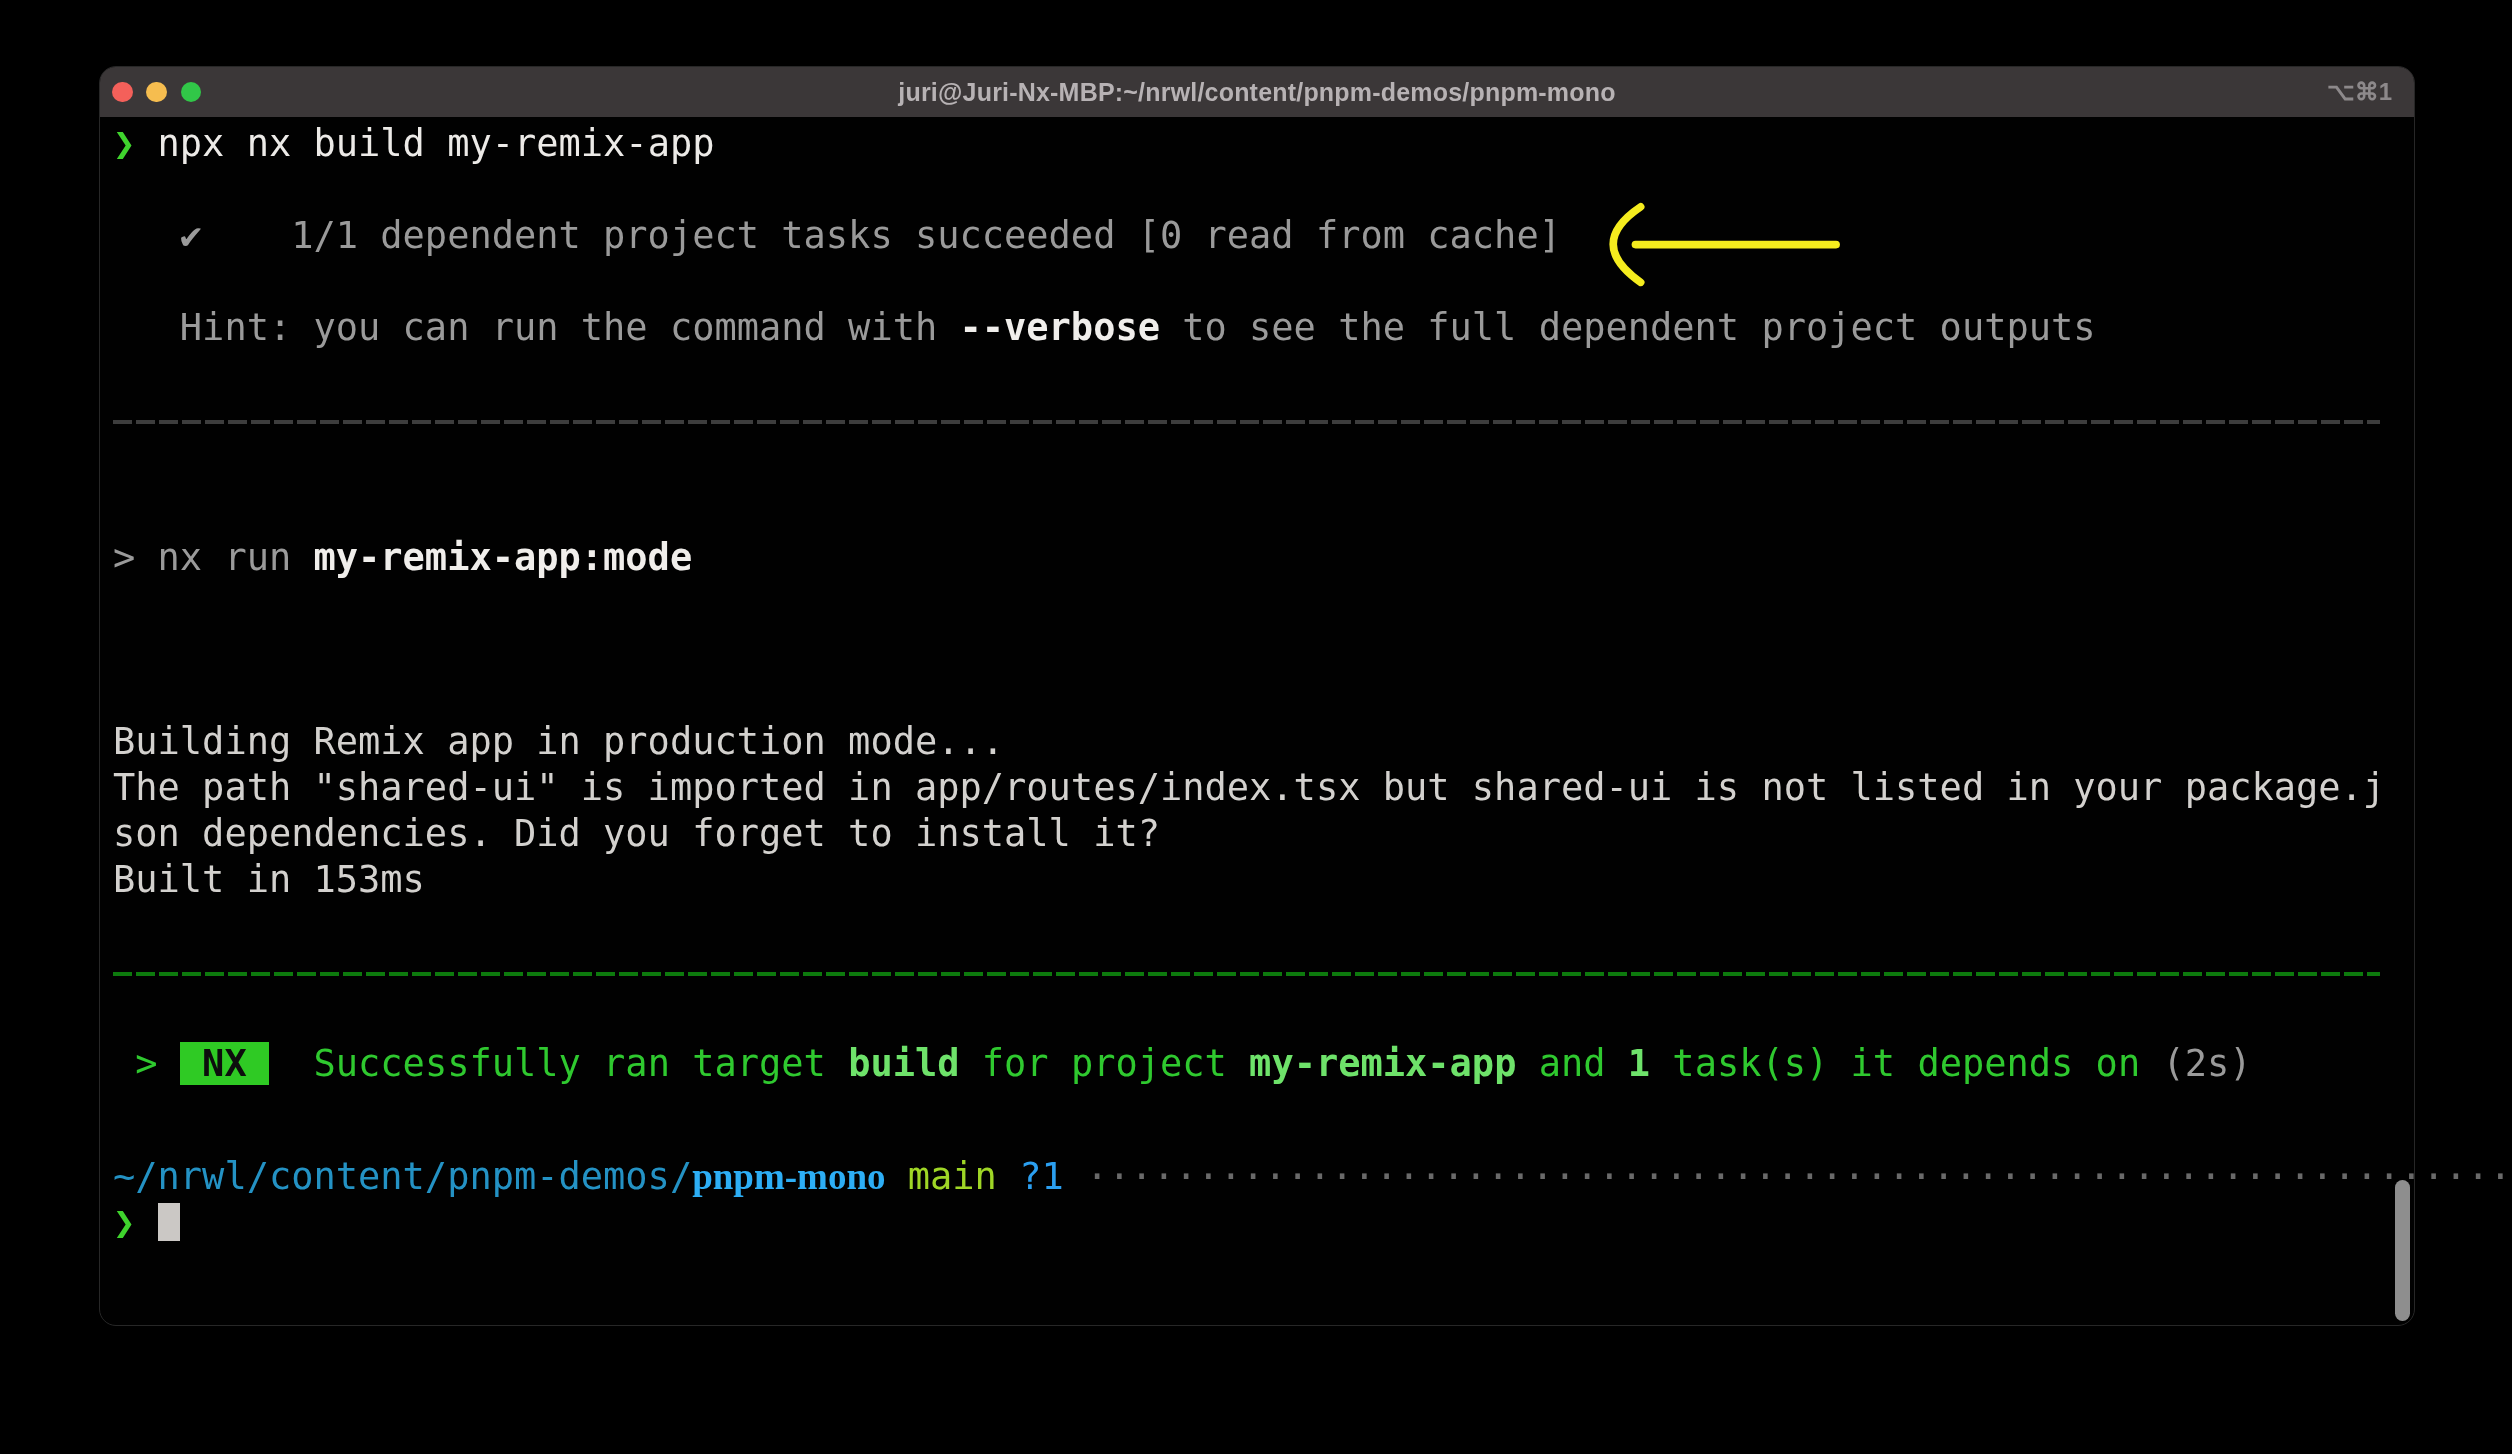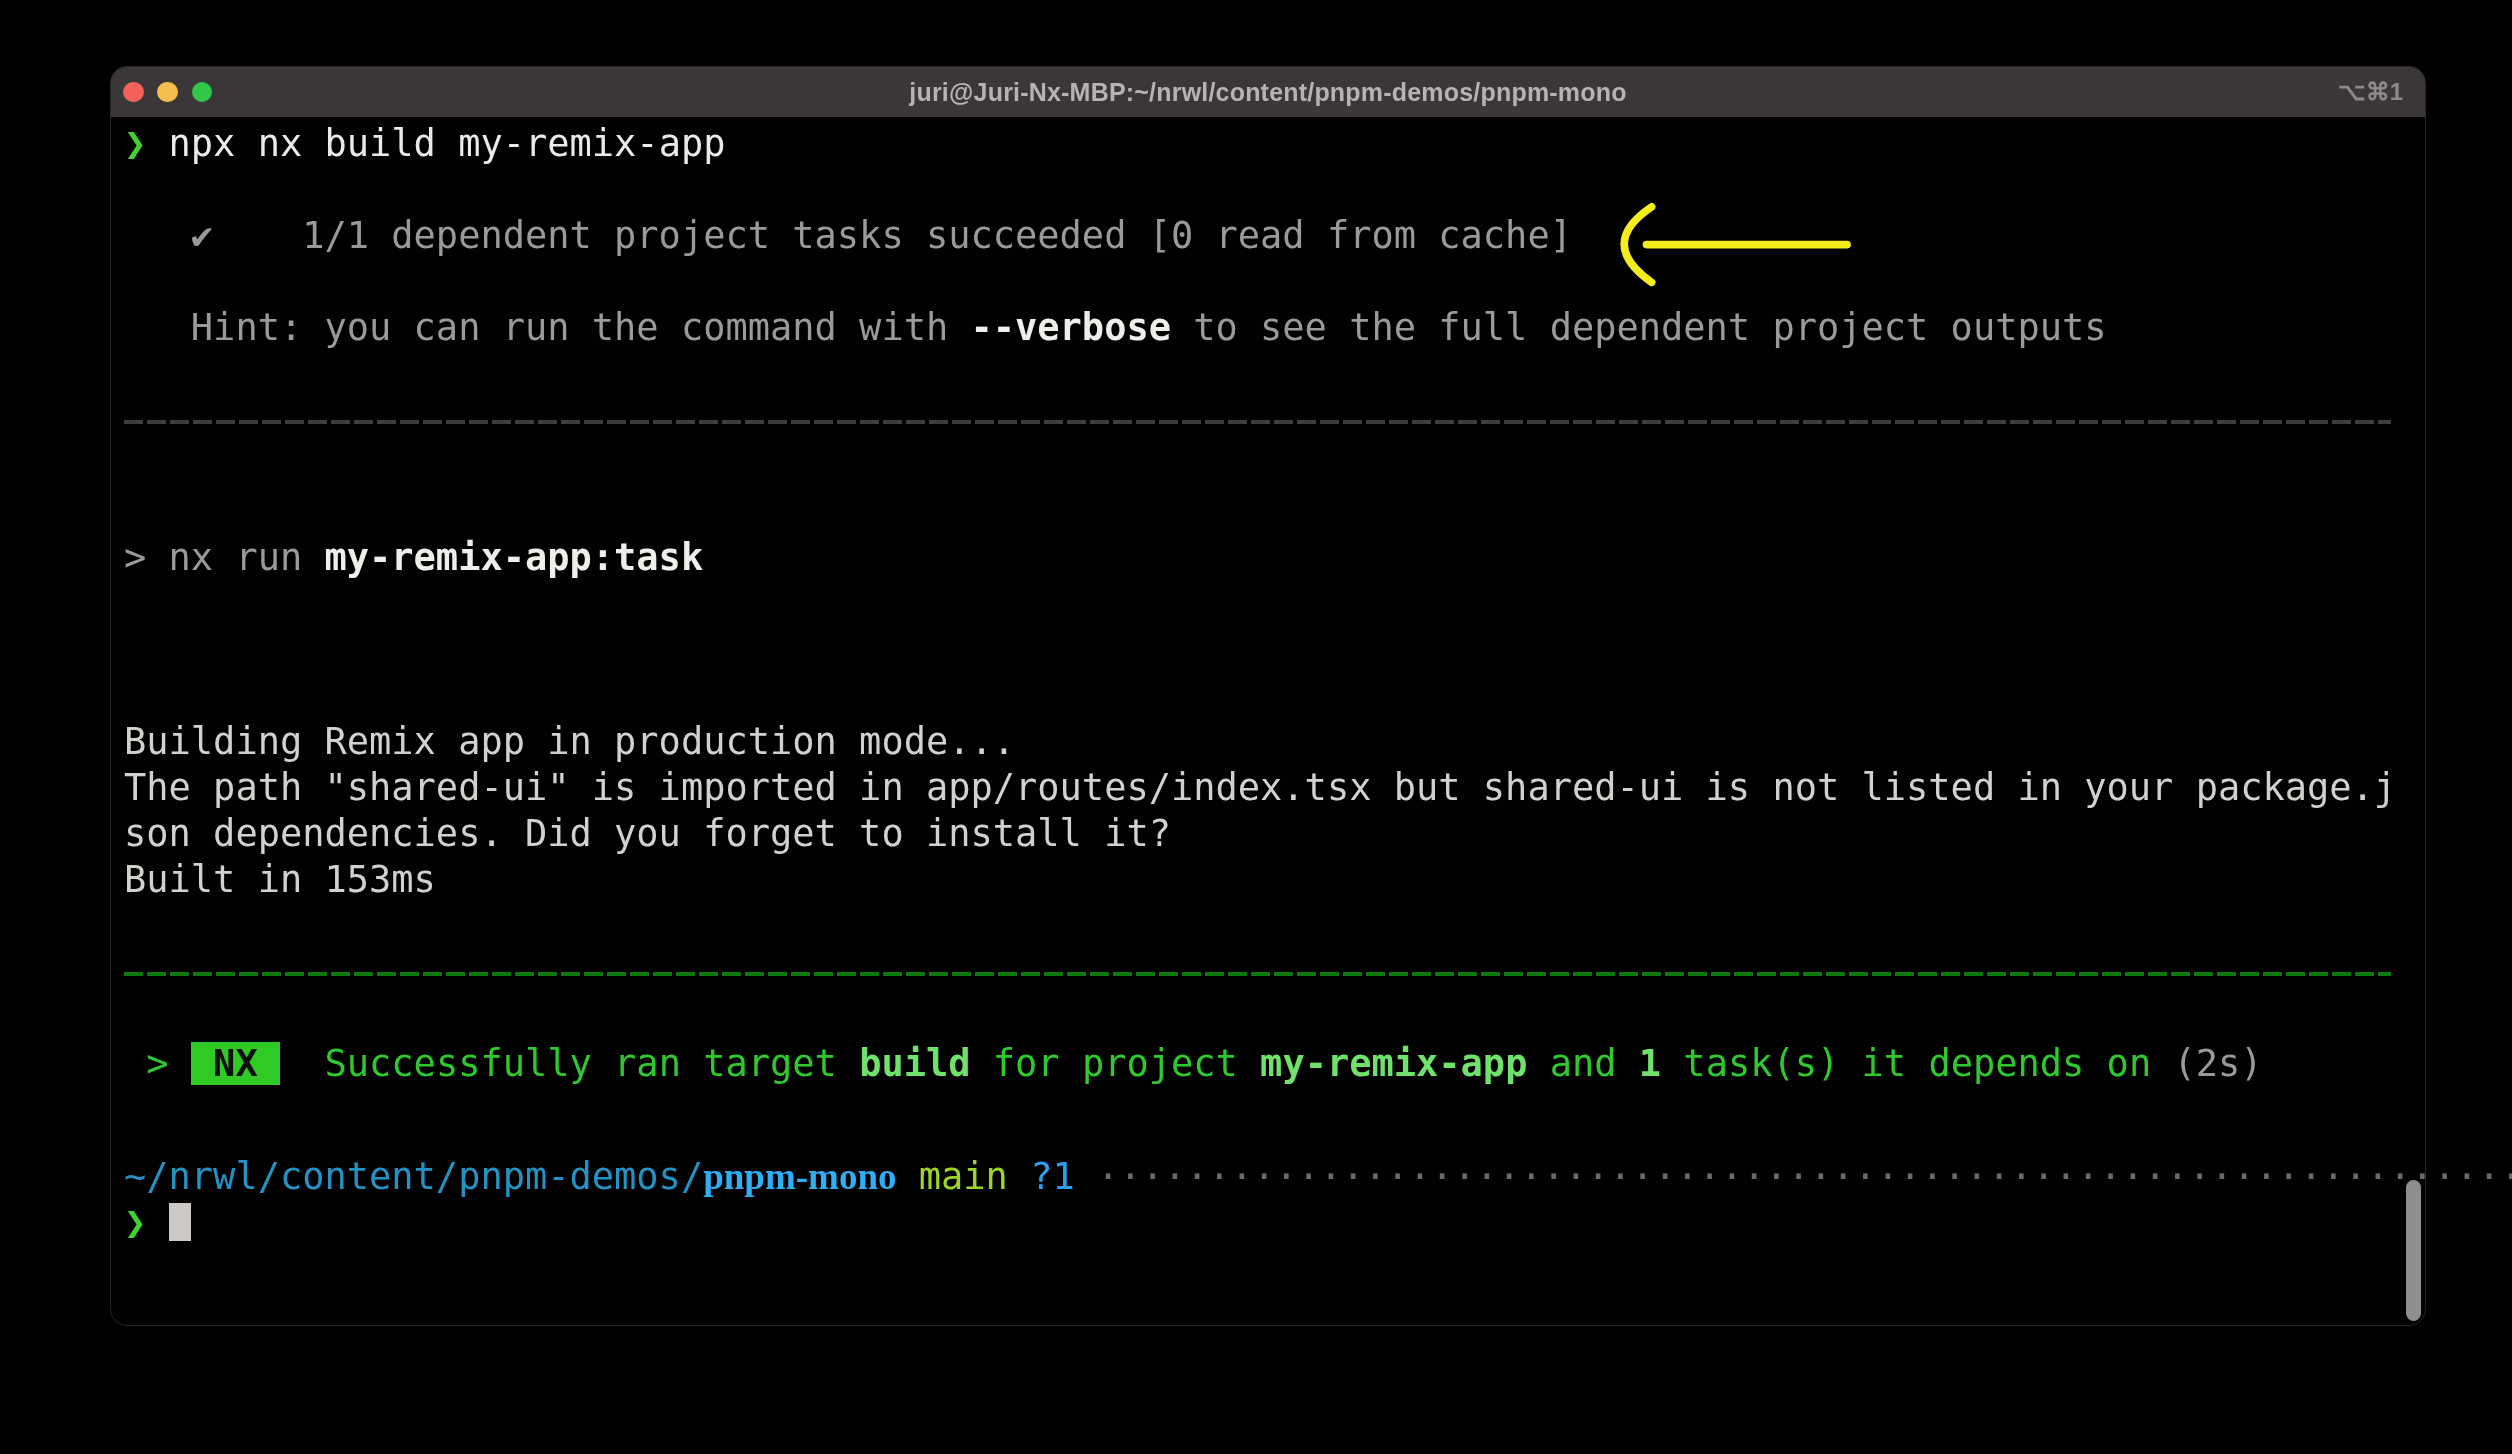--- a/index.html
+++ b/index.html
@@ -1,17 +1,17 @@
 <!DOCTYPE html>
 <html style="font-size:13.7px"><head>
 <meta charset="utf-8">
 <style>
   html,body{margin:0;padding:0;background:#000;width:2512px;height:1454px;overflow:hidden;}
   .screen{position:relative;width:2512px;height:1454px;background:#000;}
-  .window{position:absolute;left:110px;top:66px;width:2316px;height:1260px;
+  .window{position:absolute;left:99px;top:66px;width:2316px;height:1260px;
           background:#010101;border:1.7px solid #272727;border-radius:17px;box-sizing:border-box;}
   .titlebar{position:relative;height:50px;background:#3b3738;border-radius:15.5px 15.5px 0 0;
             display:flex;align-items:center;justify-content:center;
             font-family:"Liberation Sans",sans-serif;}
   .traffic{position:absolute;left:12px;top:0;height:50px;display:flex;align-items:center;gap:13.7px;}
   .light{width:20.6px;height:20.6px;border-radius:50%;display:inline-block;}
   .light.red{background:#f4605a;}
   .light.yellow{background:#f6bd4f;}
   .light.green{background:#31c748;}
   .title{color:#b7b2b4;font-size:25px;font-weight:bold;letter-spacing:0.2px;}
@@ -63,21 +63,21 @@
     <div class="content" id="term">
         <div class="line"><span class="seg-prompt">❯</span><span class="seg-command"> npx nx build my-remix-app</span></div>
         <div class="line"></div>
         <div class="line"><span class="seg-gray">   ✔    1/1 dependent project tasks succeeded [0 read from cache]</span></div>
         <div class="line"></div>
         <div class="line"><span class="seg-gray">   Hint: you can run the command with </span><span class="seg-whiteBold">--verbose</span><span class="seg-gray"> to see the full dependent project outputs</span></div>
         <div class="line"></div>
         <div class="line"><span class="divider gray"></span></div>
         <div class="line"></div>
         <div class="line"></div>
-        <div class="line"><span class="seg-gray">&gt; nx run </span><span class="seg-whiteBold">my-remix-app:task</span></div>
+        <div class="line"><span class="seg-gray">&gt; nx run </span><span class="seg-whiteBold">my-remix-app:mode</span></div>
         <div class="line"></div>
         <div class="line"></div>
         <div class="line"></div>
         <div class="line"><span class="seg-lightGray">Building Remix app in production mode...</span></div>
         <div class="line"><span class="seg-lightGray">The path "shared-ui" is imported in app/routes/index.tsx but shared-ui is not listed in your package.j</span></div>
         <div class="line"><span class="seg-lightGray">son dependencies. Did you forget to install it?</span></div>
         <div class="line"><span class="seg-lightGray">Built in 153ms</span></div>
         <div class="line"></div>
         <div class="line"><span class="divider green"></span></div>
         <div class="line"></div>

